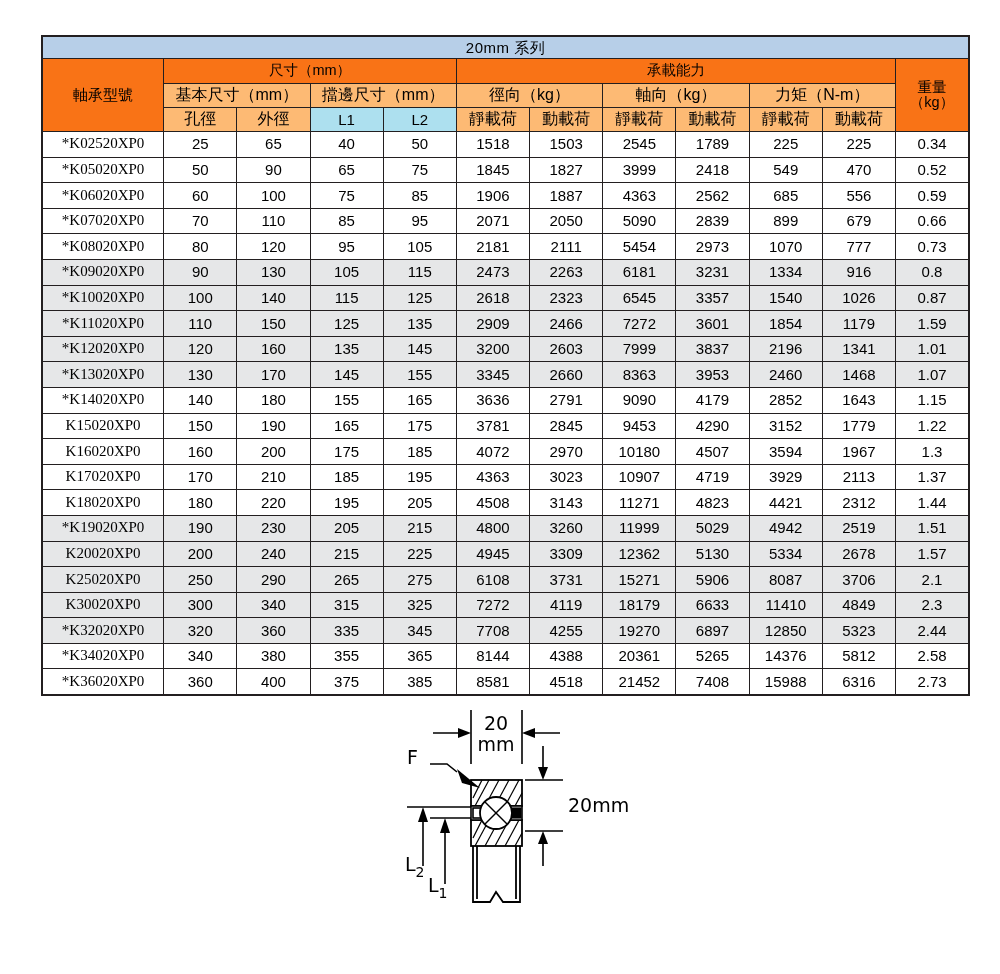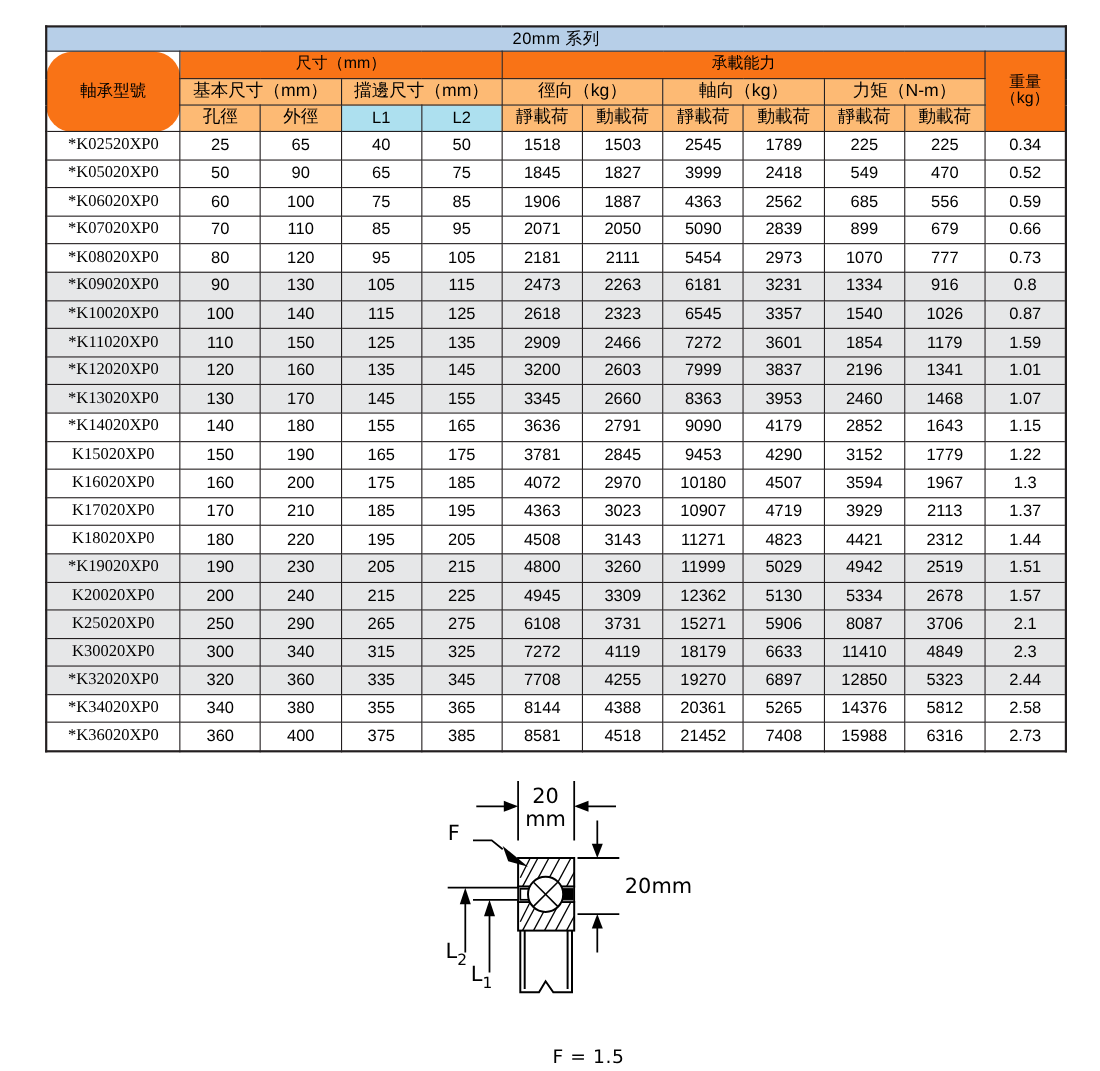--- a/index.html
+++ b/index.html
@@ -28,20 +28,21 @@
     position: absolute;
     left: 41px;
     top: 23px;
     width: 929px;
   }
   table.spec {
     border-collapse: collapse;
     table-layout: fixed;
     width: 929px;
     border: 2px solid #231f20;
+    margin-top: 12px;
   }
   table.spec td, table.spec th {
     border: 1px solid #231f20;
     text-align: center;
     vertical-align: middle;
     padding: 0;
     font-weight: normal;
     line-height: 1.05;
   }
 
@@ -67,21 +68,20 @@
     background: #fdba74;
     white-space: nowrap;
   }
   .hdr-l {
     background: #ade0ef;
     font-weight: bold;
     font-size: 15px;
   }
   .hdr-model {
     font-size: 15px;
-    border-radius: 24px;
   }
   .hdr-weight {
     font-size: 14.5px;
     line-height: 1.45;
   }
 
   
   tbody tr { height: 24.6px; }
   tbody td {
     font-size: 15px;
@@ -574,16 +574,15 @@
       <text x="20" y="165" font-size="19" font-family="DejaVu Sans, sans-serif" fill="#000000"><tspan>L</tspan><tspan dy="6" font-size="14">2</tspan></text>
 
       <g stroke="#000000" fill="none" stroke-width="1.6">
         <line x1="45" y1="112" x2="86" y2="112"></line>
         <line x1="60" y1="124" x2="60" y2="178"></line>
       </g>
       <polygon points="60,112 55,127 65,127" fill="#000000"></polygon>
       <text x="43" y="186" font-size="19" font-family="DejaVu Sans, sans-serif" fill="#000000"><tspan>L</tspan><tspan dy="6" font-size="14">1</tspan></text>
     </svg>
 
-    <div class="caption">F = 1.5</div>
   </div>
 
 </div>
 
 </body></html>

